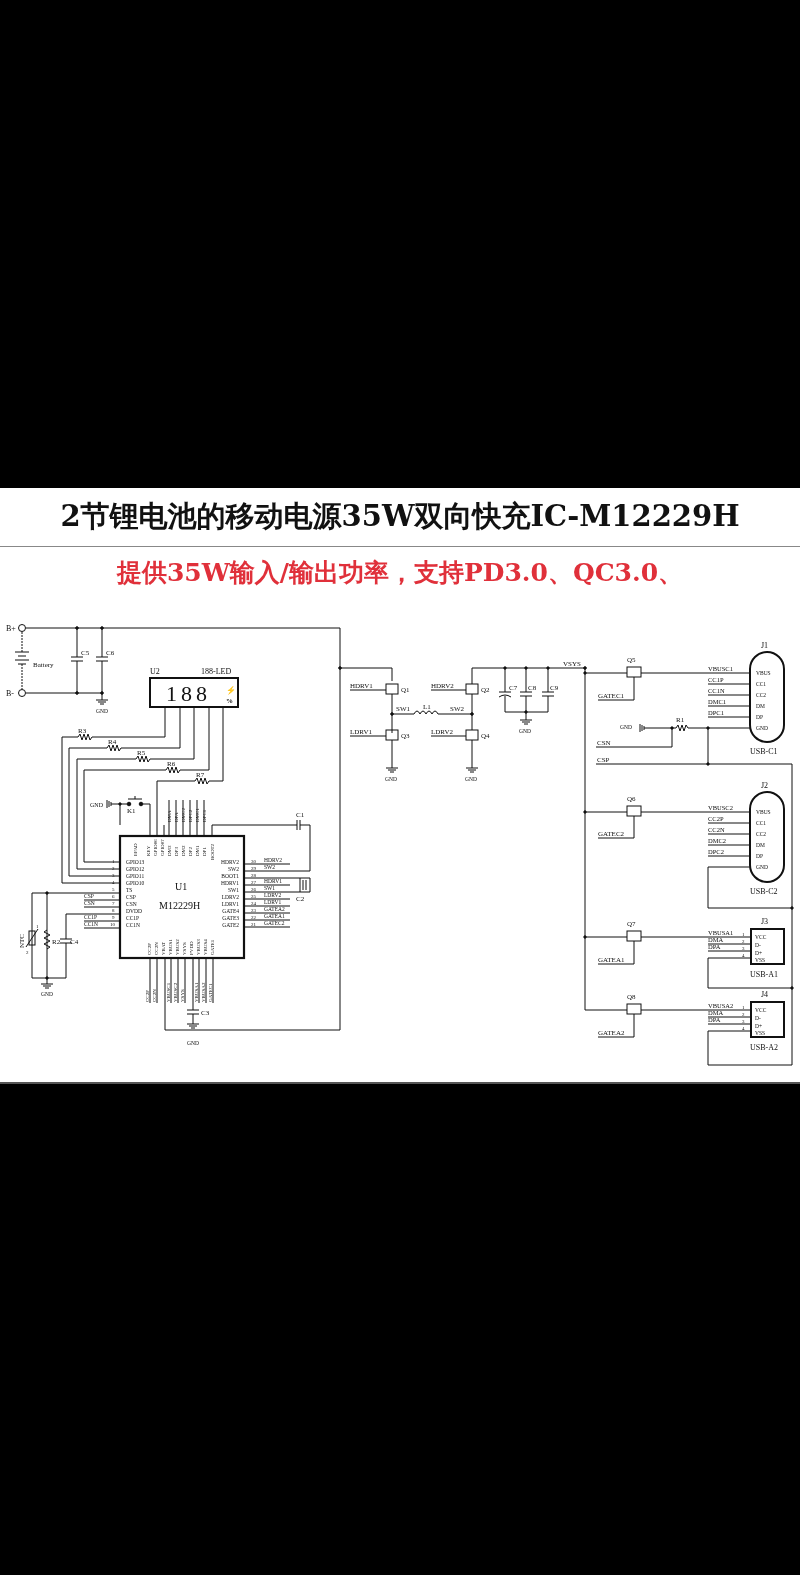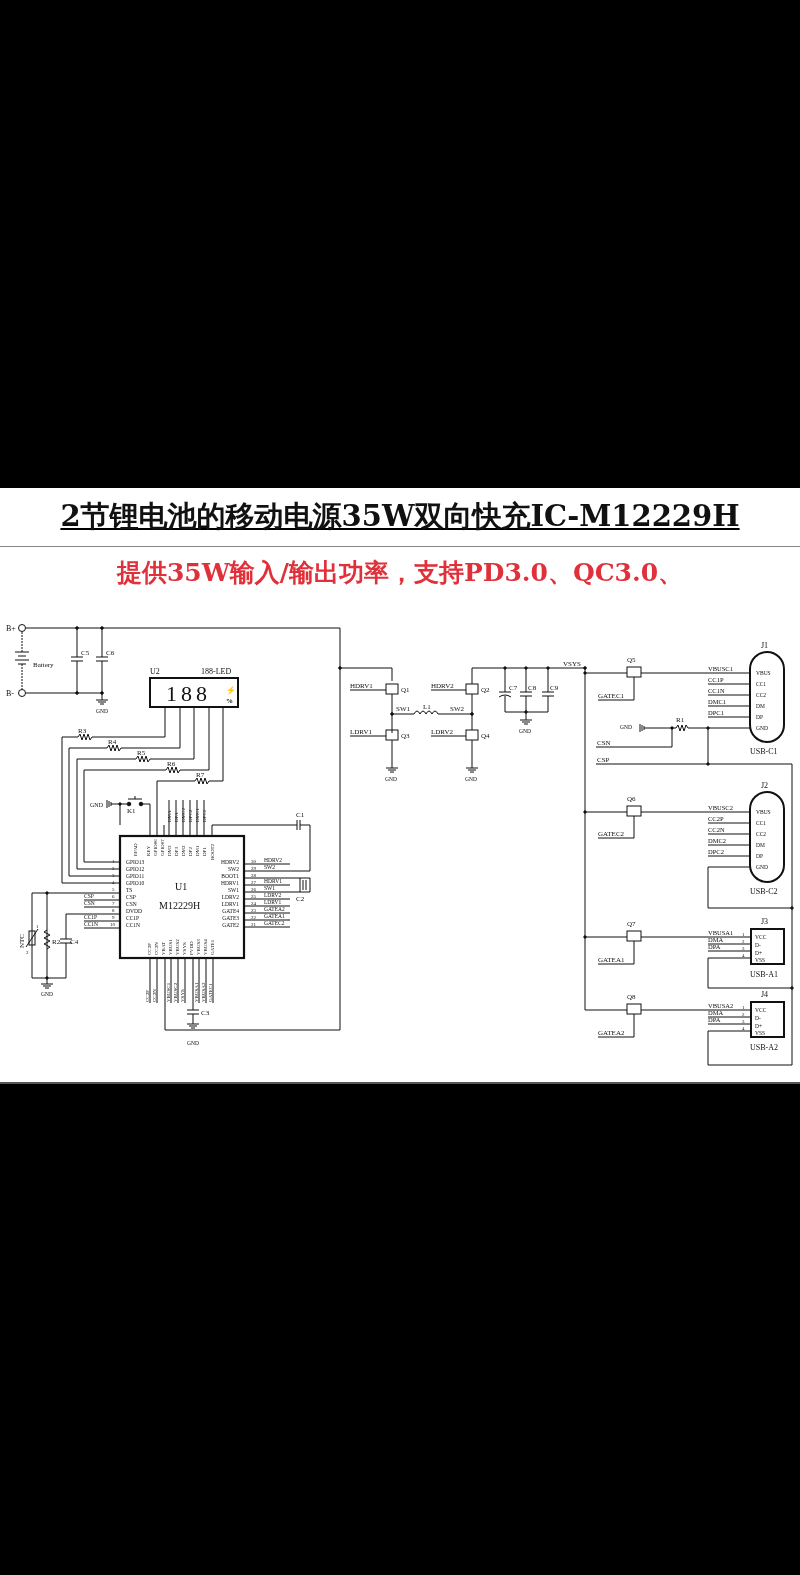--- a/index.html
+++ b/index.html
@@ -1,18 +1,18 @@
 <!DOCTYPE html>
 <html><head>
 <meta charset="utf-8">
 <style>
   html, body { margin:0; padding:0; }
   body { width:800px; height:1575px; background:#000; position:relative; overflow:hidden; font-family:"Liberation Serif","DejaVu Serif",serif; }
   .panel { position:absolute; left:0; top:488px; width:800px; height:596px; background:#fff; }
-  .title-bar { position:absolute; left:0; top:0; width:800px; height:58px; display:flex; align-items:center; justify-content:center;text-decoration:underline; }
+  .title-bar { position:absolute; left:0; top:0; width:800px; height:58px; display:flex; align-items:center; justify-content:center; }
   .title { font-family:"DejaVu Serif","Liberation Serif",serif; font-weight:bold; font-size:29px; color:#111; letter-spacing:0px; white-space:nowrap; }
   .title-rule { position:absolute; left:0; top:58px; width:800px; height:1px; background:#888; }
   .subtitle { position:absolute; left:0; width:800px; text-align:center; font-family:"DejaVu Serif","Liberation Serif",serif; font-weight:bold; font-size:25px; color:#e0303a; white-space:nowrap; }
   .sub1 { top:68px; }
   .sub2 { top:106px; }
   svg.schematic { position:absolute; left:0; top:0; }
   svg text { font-family:"Liberation Serif","DejaVu Serif",serif; fill:#111; }
   .bottom-rule { position:absolute; left:0; top:594px; width:800px; height:2px; background:#555; }
 </style>
 </head>

